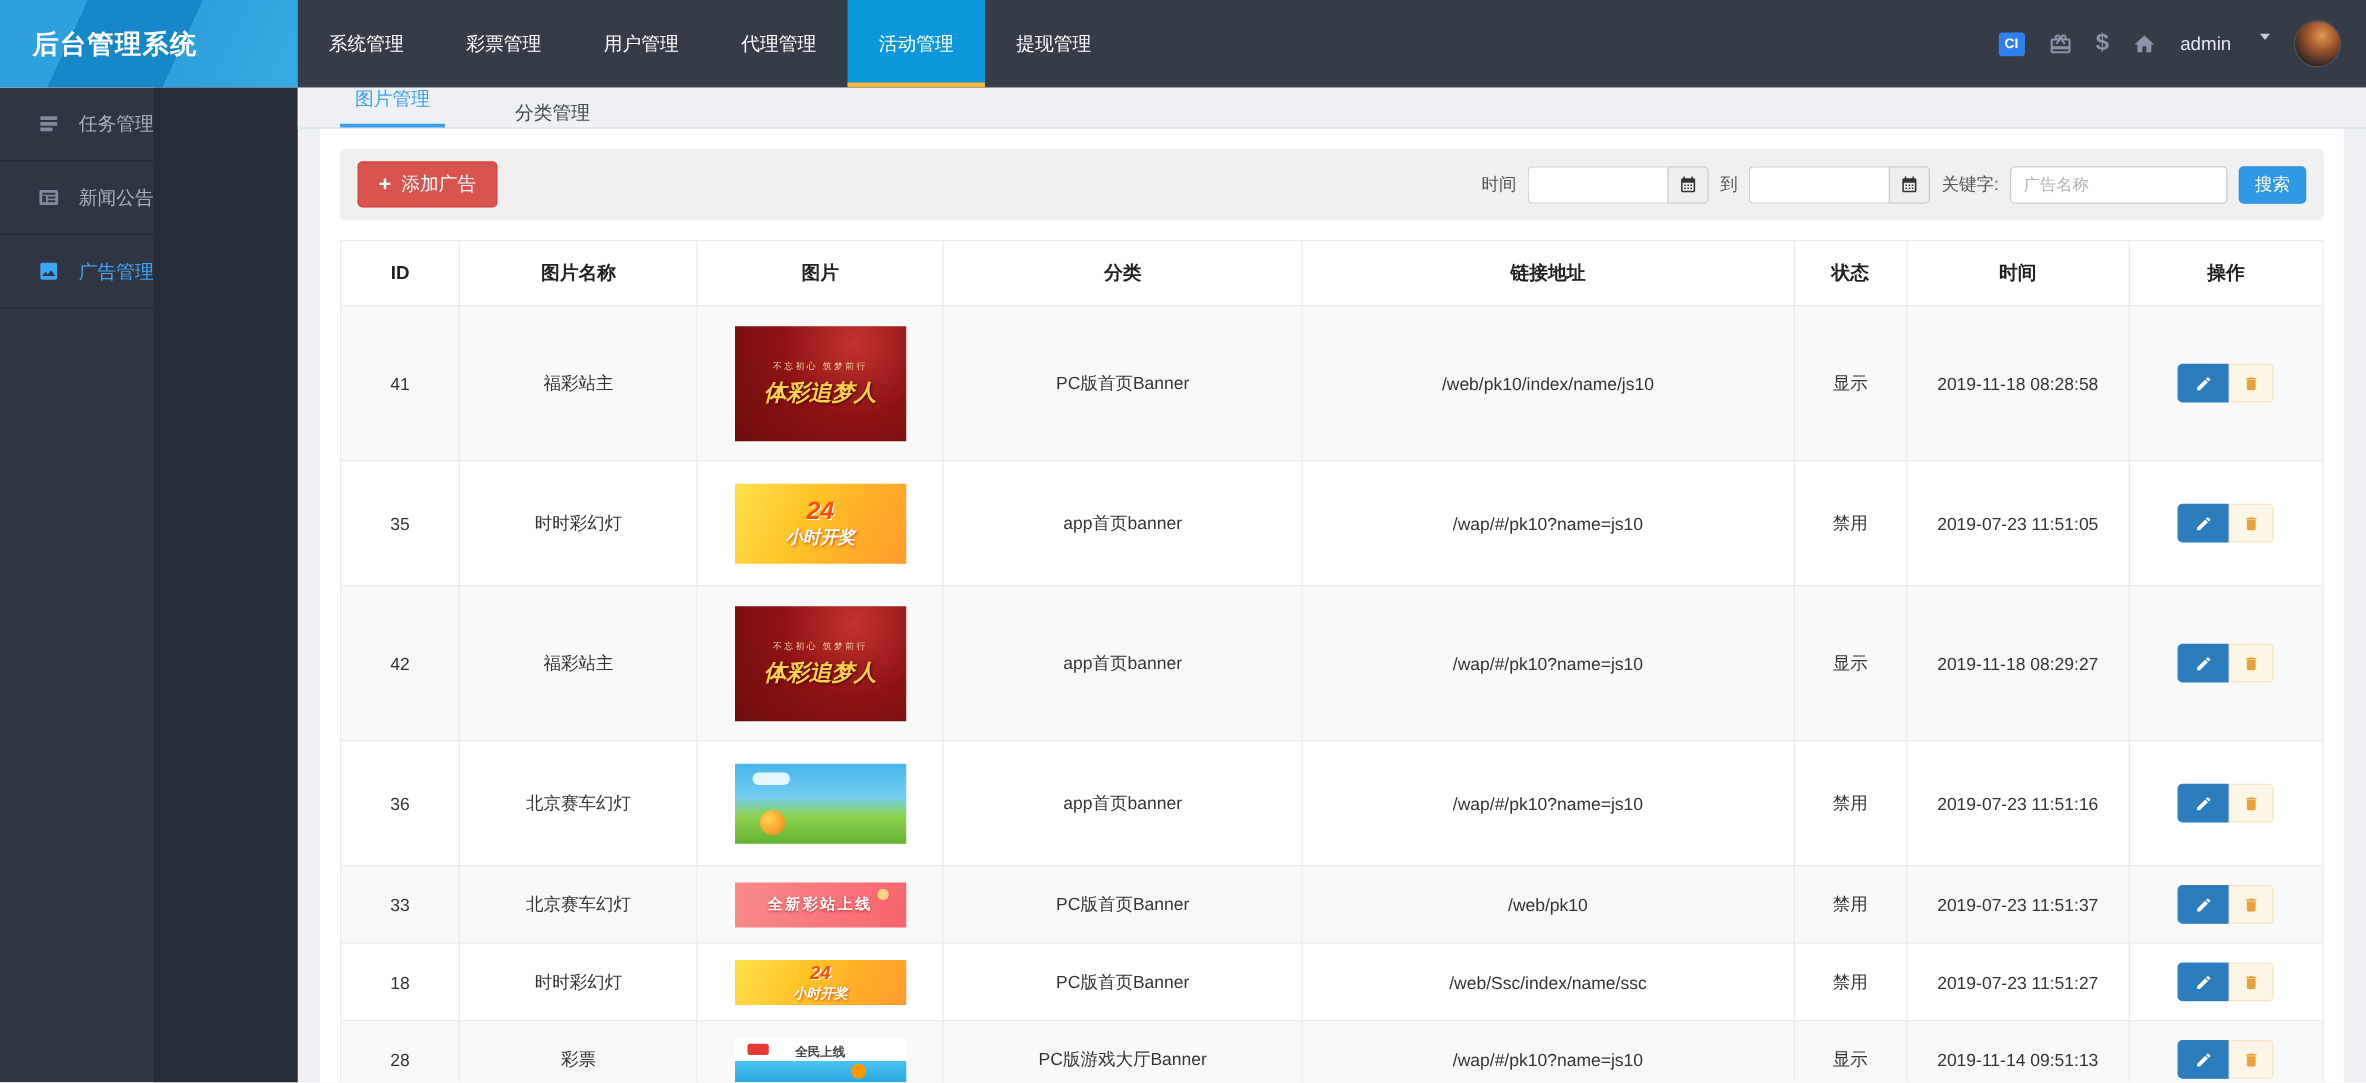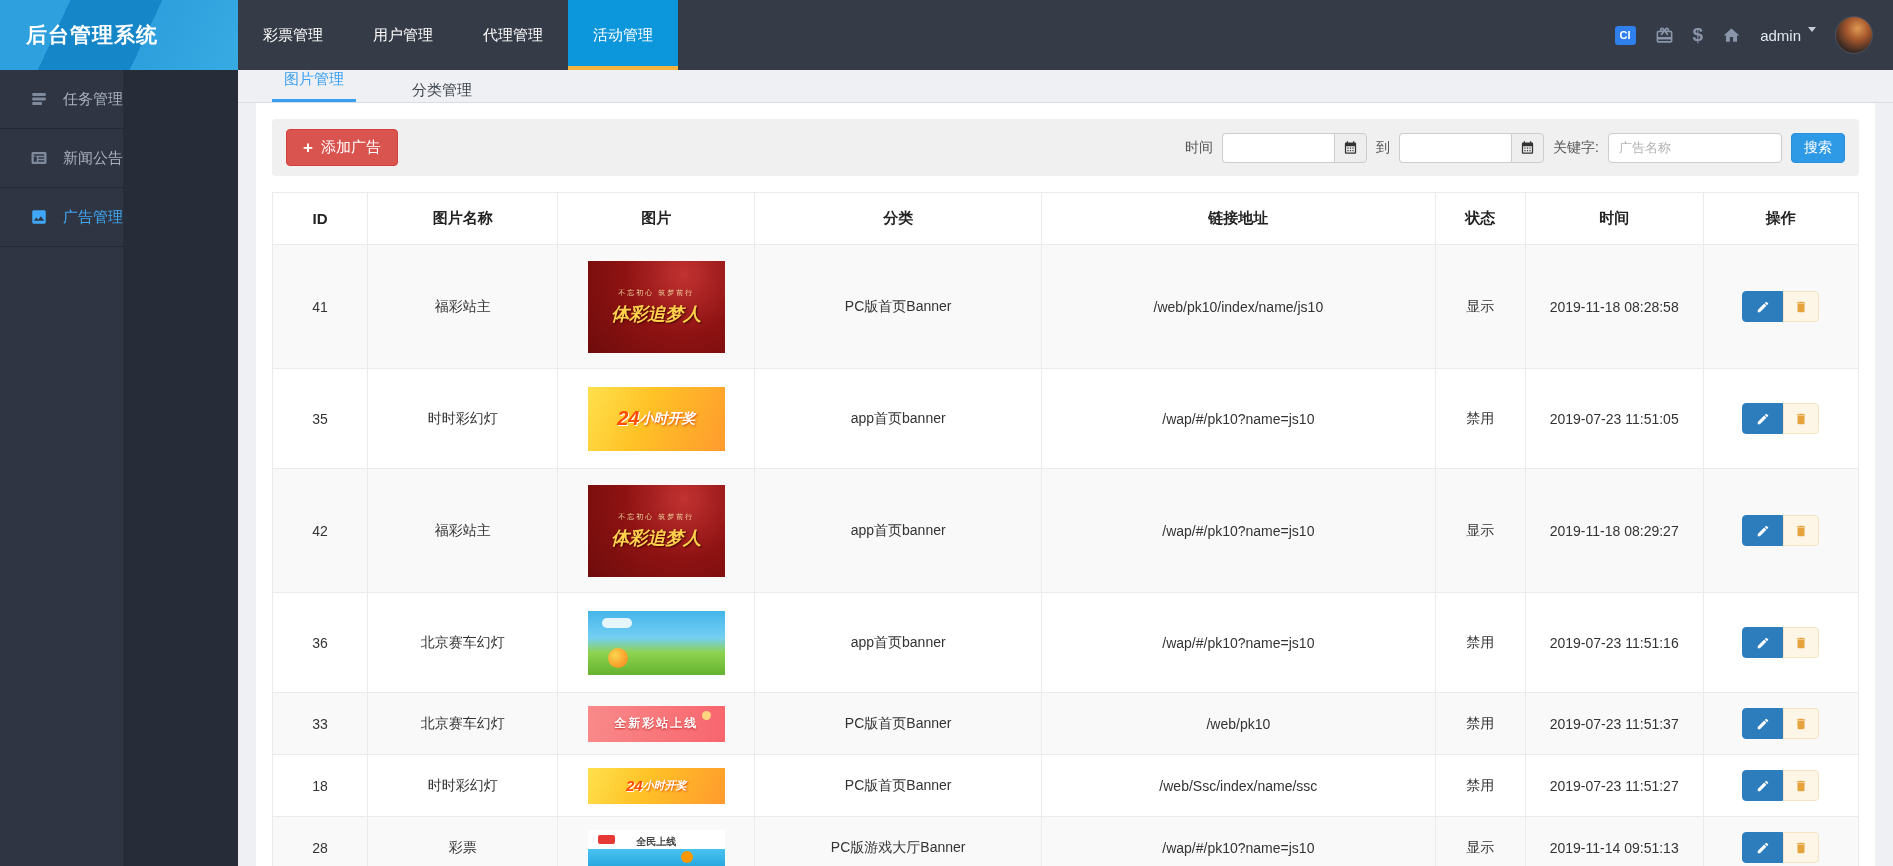--- a/index.html
+++ b/index.html
@@ -17,21 +17,21 @@
   }
   .topnav{flex:1;background:#353b47;display:flex;align-items:stretch}
   .nav-item{display:flex;align-items:center;padding:0 25px;color:#fff;font-size:15px;cursor:pointer;position:relative}
   .nav-item.active{background:#0c96db}
   .nav-item.active::after{content:"";position:absolute;left:0;right:0;bottom:0;height:4px;background:#f5b53f}
   .top-right{margin-left:auto;display:flex;align-items:center;gap:19px;padding-right:20px}
   .tico{display:flex;align-items:center;justify-content:center;color:#8b95aa;cursor:pointer}
   .tico svg{fill:#8b95aa}
   .ci-badge{background:#2f80ed;color:#fff;font-size:11px;font-weight:bold;padding:4px 5px;border-radius:3px;line-height:1}
   .dollar{font-size:19px;font-weight:bold;color:#8b95aa}
-  .admin{color:#e2e7f0;font-size:15px;display:flex;align-items:flex-start;gap:7px;cursor:pointer}
+  .admin{color:#e2e7f0;font-size:15px;display:flex;align-items:flex-start;gap:23px;cursor:pointer}
   .caret{width:0;height:0;border-left:4px solid transparent;border-right:4px solid transparent;border-top:5px solid #c7cdd9}
   .avatar{width:36px;height:36px;border-radius:50%;cursor:pointer;border:1px solid #4a5160;
     background:radial-gradient(circle at 60% 32%,#e09a52 0%,#a3562c 35%,#3a2a24 72%,#241b1a 100%);}
   
   .layout{display:flex;height:796px;overflow:hidden}
   .sidebar{width:238px;flex:0 0 238px;background:#2f3542;display:flex;}
   .side-item{height:58px;display:flex;align-items:center;gap:15px;padding-left:30px;font-size:15px;color:#a9b1bd;
     border-bottom:1px solid #232935;cursor:pointer}
   .side-item .sicon{display:flex;color:#7f8a9c}
   .side-item .sicon svg{fill:currentColor}
@@ -77,21 +77,21 @@
   .btn-del{width:36px;height:31px;background:#fdf6e7;border:1px solid #f6e3c1;border-radius:0 4px 4px 0;
     display:flex;align-items:center;justify-content:center;cursor:pointer}
   .btn-del svg{fill:#e6a23c}
   
   .thumb{width:137px;margin:0 auto;display:flex;flex-direction:column;align-items:center;justify-content:center;
     overflow:hidden;position:relative}
   .s-lg{height:92px}.s-md{height:64px}.s-sm{height:36px}
   .t-red-dream{background:radial-gradient(circle at 70% 15%,#c23232 0%,#8e1212 48%,#6f0c0c 100%)}
   .t-red-dream .l0{font-size:7px;color:#f0d6a0;letter-spacing:2px;margin-bottom:4px;white-space:nowrap}
   .t-red-dream .l1{font-size:18px;font-weight:bold;color:#ffd24d;font-style:italic;text-shadow:1px 1px 2px #400;white-space:nowrap}
-  .t-h24{flex-direction:row;background:linear-gradient(115deg,#ffe14d 0%,#ffc226 42%,#ff9a2e 100%)}
+  .t-h24{flex-direction:column;background:linear-gradient(115deg,#ffe14d 0%,#ffc226 42%,#ff9a2e 100%)}
   .t-h24 .l0{font-size:20px;font-weight:bold;font-style:italic;color:#ff4d00;text-shadow:1px 1px 0 #fff}
   .t-h24 .l1{font-size:14px;font-weight:bold;font-style:italic;color:#fff;text-shadow:1px 1px 2px #e65100}
   .s-sm.t-h24 .l0{font-size:15px}.s-sm.t-h24 .l1{font-size:11px}
   .t-racing{background:linear-gradient(180deg,#45b5ea 0%,#74cff2 42%,#8ed34f 65%,#64b230 100%)}
   .t-racing::before{content:"";position:absolute;top:7px;left:14px;width:30px;height:10px;border-radius:8px;background:rgba(255,255,255,.85)}
   .t-racing::after{content:"";position:absolute;left:20px;bottom:7px;width:20px;height:20px;border-radius:50%;
     background:radial-gradient(circle at 35% 35%,#ffd54f,#f57f17)}
   .t-pink-launch{background:linear-gradient(100deg,#f98a8a 0%,#f7656d 100%)}
   .t-pink-launch .l0{font-size:12px;font-weight:bold;color:#fff;letter-spacing:2px;text-shadow:0 1px 2px #c62828;white-space:nowrap}
   .t-pink-launch::after{content:"";position:absolute;right:14px;top:5px;width:9px;height:9px;border-radius:50%;background:#ffe082;opacity:.9}
@@ -100,24 +100,26 @@
   .t-white-blue::before{content:"";position:absolute;top:5px;left:10px;width:17px;height:9px;background:#e53935;border-radius:2px}
   .t-white-blue::after{content:"";position:absolute;right:32px;bottom:3px;width:12px;height:12px;border-radius:50%;background:#ff9800}
 </style>
 </head>
 <body>
 
 <div class="topbar">
   <div class="logo">后台管理系统</div>
   <div class="topnav">
     <div id="topnav-items" style="display:flex">
+        <div class="nav-item">系统管理</div>
         <div class="nav-item">彩票管理</div>
         <div class="nav-item">用户管理</div>
         <div class="nav-item">代理管理</div>
         <div class="nav-item active">活动管理</div>
+        <div class="nav-item">提现管理</div>
       </div>
     <div class="top-right">
       <span class="tico ci-badge">CI</span>
       <span class="tico">
         <svg width="19" height="19" viewBox="0 0 24 24">
             <path d="M20 6h-2.18c.11-.31.18-.65.18-1 0-1.66-1.34-3-3-3-1.05 0-1.96.54-2.5 1.35l-.5.67-.5-.68C10.96 2.54 10.05 2 9 2 7.34 2 6 3.34 6 5c0 .35.07.69.18 1H4c-1.11 0-1.99.89-1.99 2L2 19c0 1.11.89 2 2 2h16c1.11 0 2-.89 2-2V8c0-1.11-.89-2-2-2zm-5-2c.55 0 1 .45 1 1s-.45 1-1 1-1-.45-1-1 .45-1 1-1zM9 4c.55 0 1 .45 1 1s-.45 1-1 1-1-.45-1-1 .45-1 1-1zm11 15H4v-2h16v2zm0-5H4V8h5.08L7 10.83 8.62 12 11 8.76l1-1.36 1 1.36L15.38 12 17 10.83 14.92 8H20v6z"></path>
           </svg>
       </span>
       <span class="tico dollar">$</span>
       <span class="tico">

